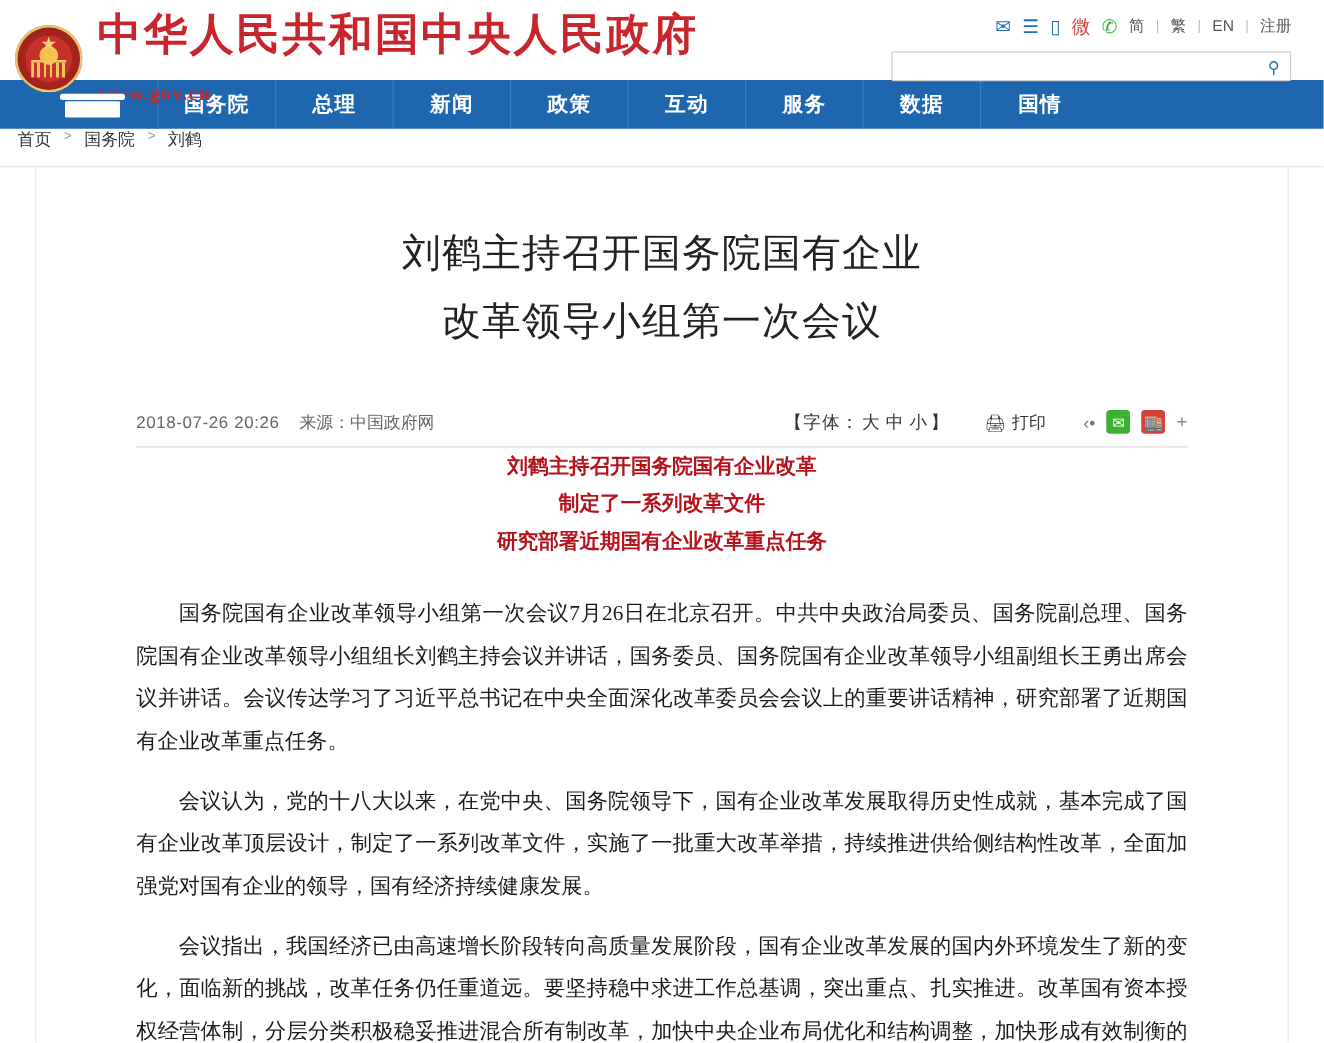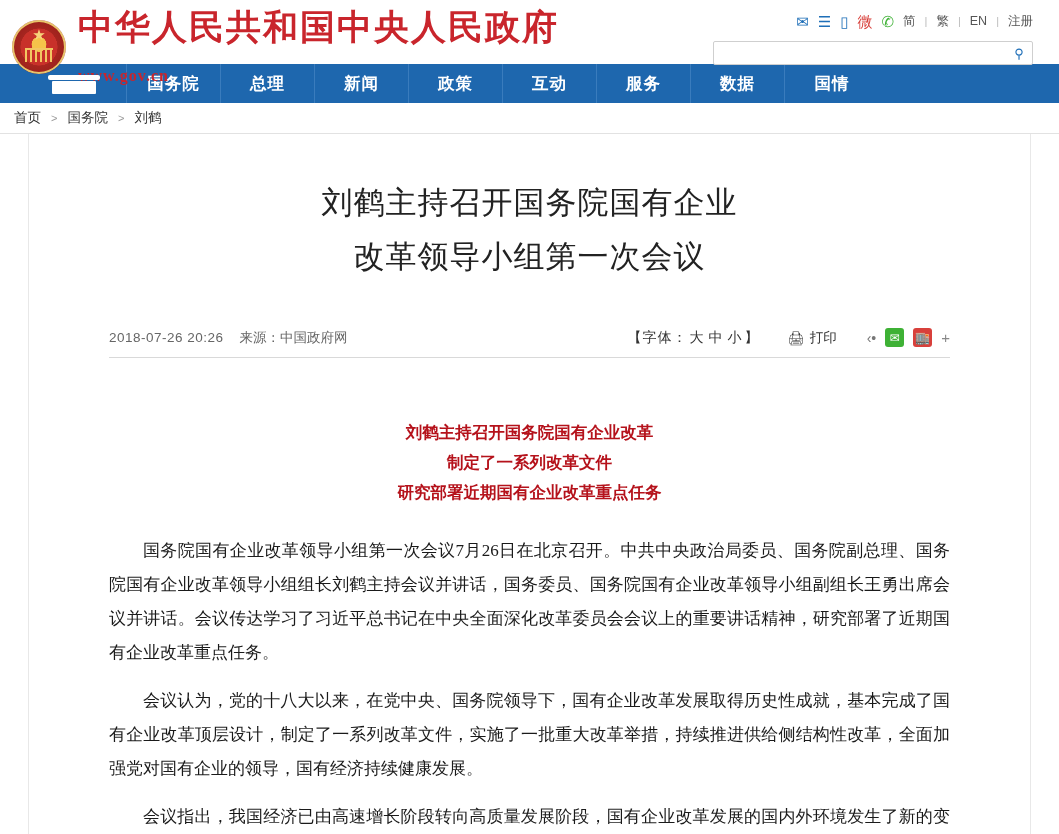--- a/index.html
+++ b/index.html
@@ -155,21 +155,20 @@
     border-right:1px solid #3a7cbd;
     letter-spacing:1px;
     cursor:pointer;
   }
   .nav-item:last-child { border-right:none; }
 
   
   .crumb {
     height:31px;
     display:flex;
-    align-items:center;
     font-size:13.5px;
     color:#333;
     padding-left:14px;
     border-bottom:1px solid #e2e2e2;
   }
   .crumb a { color:#333; text-decoration:none; cursor:pointer; }
   .crumb .arrow { color:#999; margin:0 10px; font-size:11px; }
 
   
   .page {
@@ -223,21 +222,20 @@
     border-radius:3px;
     display:flex; align-items:center; justify-content:center;
     color:#fff; font-size:12px;
     cursor:pointer;
   }
   .sq.wechat { background:#3eb135; }
   .sq.weibo { background:#d8403b; }
   .plus { color:#888; font-size:15px; cursor:pointer; }
 
   .subtitles {
-    margin-top:60px;
     text-align:center;
     color:#b5121b;
     font-family:"Liberation Serif", serif;
     font-weight:bold;
     font-size:16.5px;
     line-height:30px;
   }
   .body-text {
     margin-top:26px;
     font-family:"Liberation Serif", serif;

